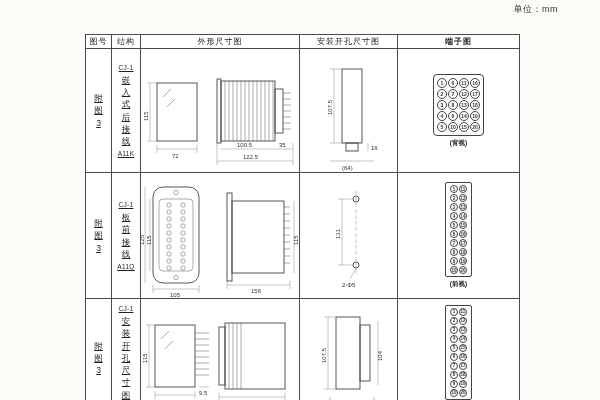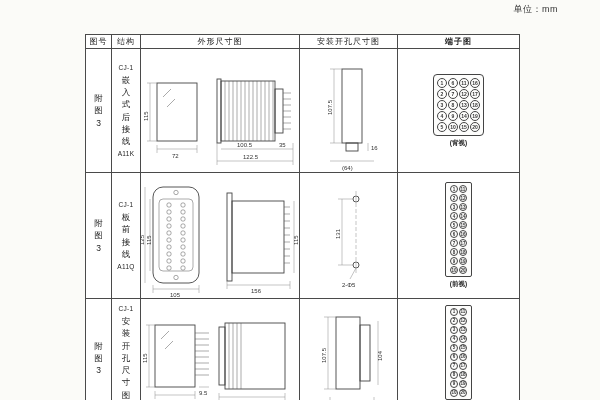--- a/index.html
+++ b/index.html
@@ -21,21 +21,21 @@
     grid-template-columns:26px 29px 159px 98px 121px;
     grid-template-rows:14px 124px 126px 118px;
     border:1px solid #4a4a4a;
     background:#fff;
     margin-top:20px;
   }
   .cell { border-right:1px solid #4a4a4a; border-bottom:1px solid #4a4a4a; position:relative; overflow:hidden; }
   .cell.cr { border-right:none;font-weight:bold; }
   .cell.cb { border-bottom:none; }
   .hdr { display:flex; align-items:center; justify-content:center; font-size:8px; letter-spacing:1px; color:#222; }
-  .figcell, .structcell { display:flex; flex-direction:column; align-items:center; justify-content:center; gap:3px; }
+  .figcell, .structcell { display:flex; flex-direction:column; align-items:center; justify-content:center; gap:3px;text-decoration:underline; }
   .vtext { width:1em; font-size:8.5px; line-height:1.45; word-break:break-all; text-align:center; }
   .hsmall { font-size:6.5px; letter-spacing:0.3px; }
   svg { display:block; }
   svg text { font-size:6px; fill:#333; font-family:"Liberation Sans", sans-serif; }
   .draw { stroke:#444; fill:none; stroke-width:0.9; }
   .thin { stroke:#555; fill:none; stroke-width:0.5; }
   .dim  { stroke:#888; fill:none; stroke-width:0.5; }
   .tcell { display:flex; flex-direction:column; align-items:center; justify-content:center; gap:3px; }
   .tblock { border:1px solid #444; border-radius:4px; padding:3px; display:grid; gap:1px; background:#fdfdfc; }
   .tcircle {

